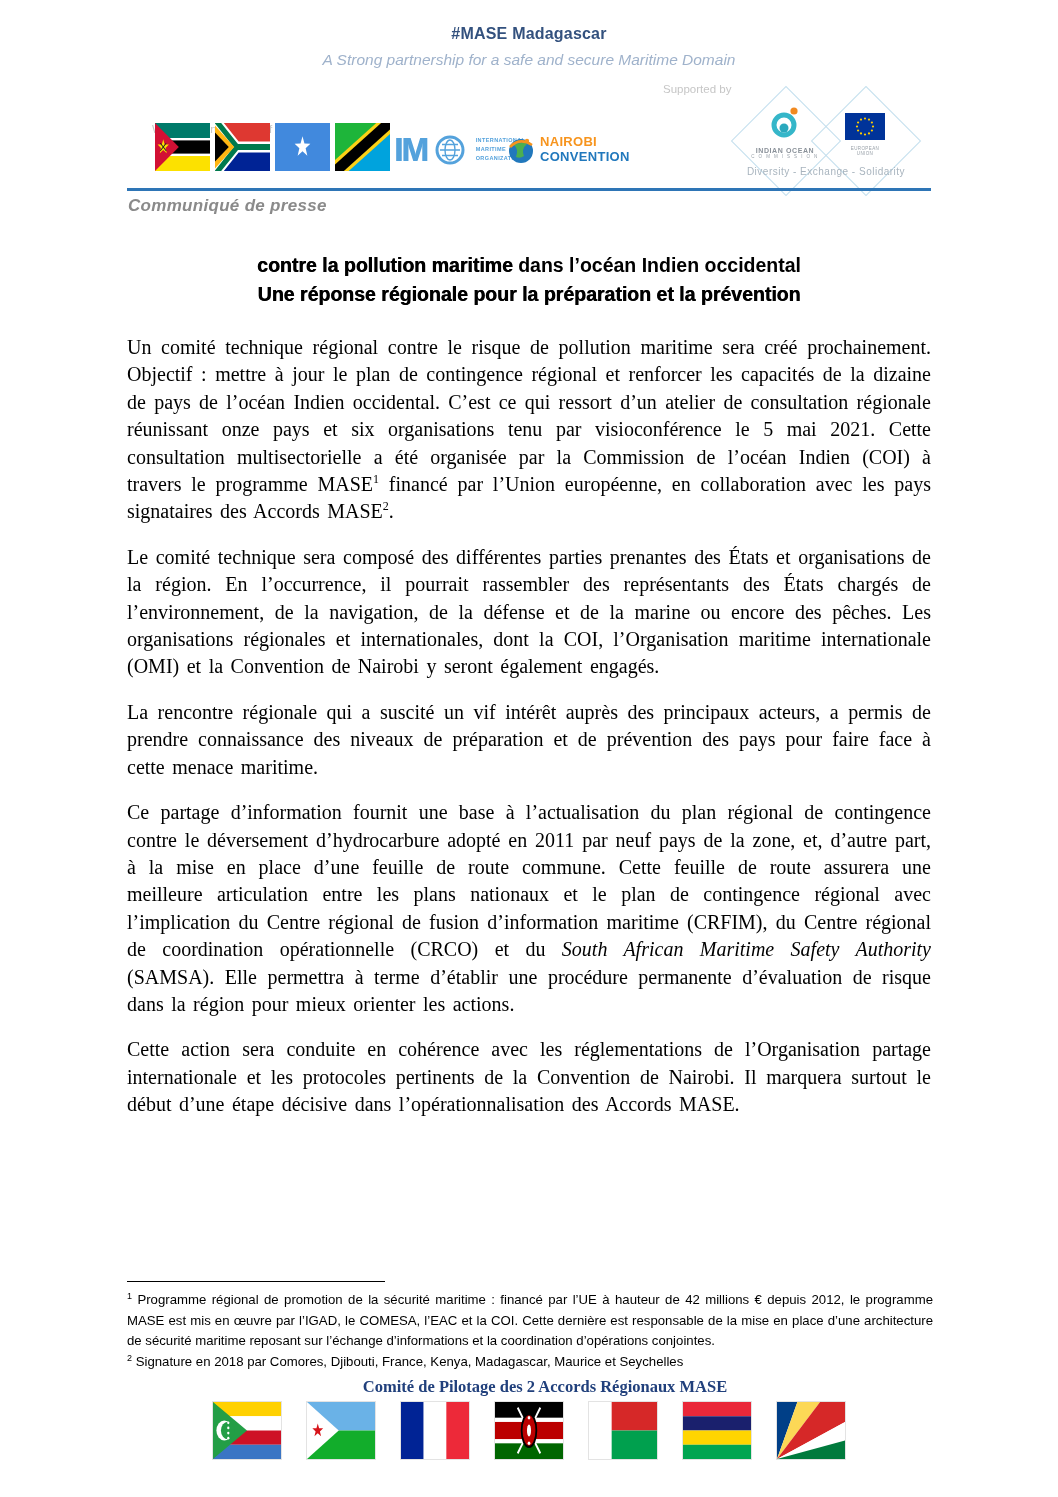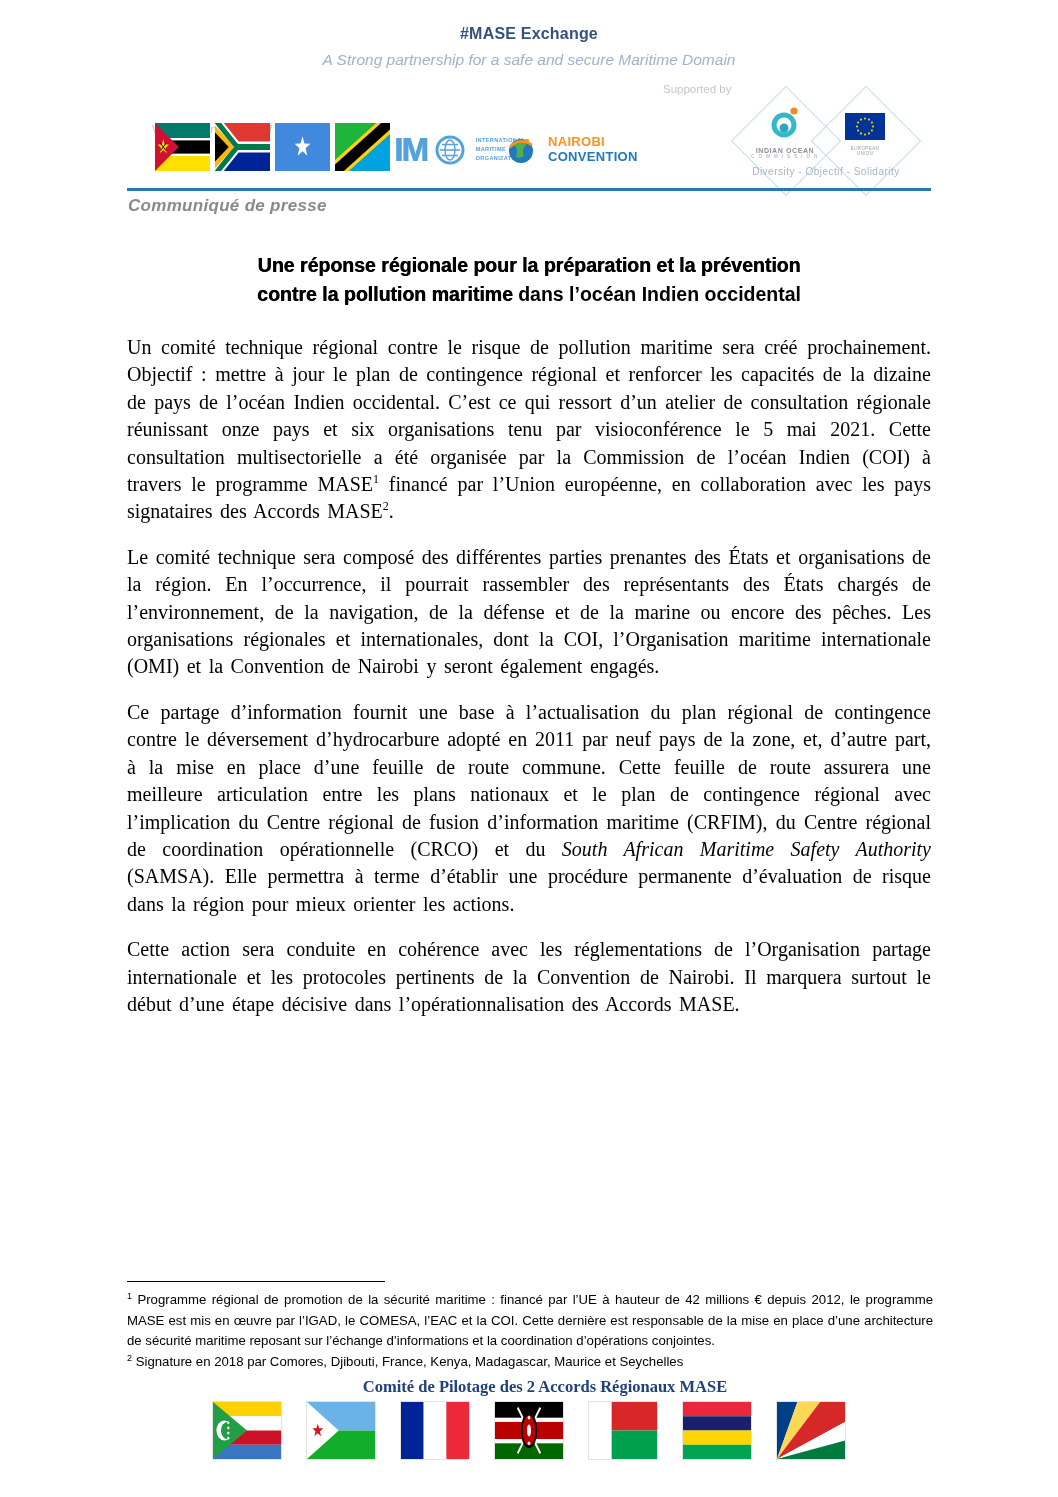--- a/index.html
+++ b/index.html
@@ -26,21 +26,21 @@
   #supported-label { left:663px; top:83px; }
 
   .top-flags { position:absolute; left:155px; top:123px; display:flex; gap:5px; }
   .top-flags svg { display:block; }
 
   .imo-logo { position:absolute; left:394px; top:133px; display:flex; align-items:center; gap:8px; }
   .imo-text { font-family:"Liberation Sans", sans-serif; font-weight:700; font-size:33px;
     color:#54A2DC; letter-spacing:-2px; line-height:1; text-shadow:.8px 0 #54A2DC; }
   .imo-caption { font-family:"Liberation Sans", sans-serif; font-size:5.5px; font-weight:700;
     color:#54A2DC; line-height:1.6; letter-spacing:.4px; margin-left:3px; }
-  .nc-logo { position:absolute; left:506px; top:135px; display:flex; align-items:flex-end; gap:12px; }
+  .nc-logo { position:absolute; left:506px; top:135px; display:flex; align-items:flex-end; gap:4px; }
   .nc-text { font-family:"Liberation Sans", sans-serif; font-weight:700; font-size:13px; line-height:1.15; letter-spacing:.3px; }
   .nc-line1 { color:#F7941D; }
   .nc-line2 { color:#2178BC; }
 
   .diamond { position:absolute; width:76px; height:76px; border:1.5px solid #C3DFEE; transform:rotate(45deg); background:transparent; }
   #diamond-left  { left:747px; top:102px; }
   #diamond-right { left:827px; top:102px; }
   .ioc-logo { position:absolute; left:745px; top:103px; width:80px; text-align:center; z-index:2; }
   .ioc-line1 { font-family:"Liberation Sans", sans-serif; font-size:7px; color:#8A9199; letter-spacing:.6px; font-weight:700; }
   .ioc-line2 { font-family:"Liberation Sans", sans-serif; font-size:4.5px; color:#9AA2AA; letter-spacing:1.4px; }
@@ -86,21 +86,21 @@
   .committee {
     position:absolute; left:16px; top:1377px; width:1058px; text-align:center;
     font-family:"Liberation Serif", serif; font-weight:700; font-size:16.5px; color:#21407C;
   }
   .bottom-flags { position:absolute; left:0; top:1402px; width:1058px; display:flex; justify-content:center; gap:26px; }
   .bottom-flags svg { display:block; outline:1px solid #E3E3E3; }
 </style>
 </head>
 <body>
 
-<div class="mase-title">#MASE Exchange</div>
+<div class="mase-title">#MASE Madagascar</div>
 <div class="mase-subtitle">A Strong partnership for a safe and secure Maritime Domain</div>
 <div class="small-label" id="participation-label">With the participation of</div>
 <div class="small-label" id="supported-label">Supported by</div>
 
 <div class="top-flags">
 
   <svg width="55" height="48" viewBox="0 0 60 40" preserveAspectRatio="none">
     <rect width="60" height="40" fill="#fff"></rect>
     <rect y="0" width="60" height="12.5" fill="#007A6A"></rect>
     <rect y="14.5" width="60" height="11" fill="#000"></rect>
@@ -186,37 +186,38 @@
         <circle cx="13.07" cy="9.5" r="1.1"></circle>
         <circle cx="16" cy="6.57" r="1.1"></circle>
       <circle cx="20" cy="5.5" r="1.1"></circle>
         <circle cx="24" cy="6.57" r="1.1"></circle>
         <circle cx="26.93" cy="9.5" r="1.1"></circle>
     </g>
   </svg>
   <div class="eu-caption">EUROPEAN UNION</div>
 </div>
 
-<div class="motto">Diversity  -  Objectif  -  Solidarity</div>
+<div class="motto">Diversity  -  Exchange  -  Solidarity</div>
 
 <div class="rule"></div>
 <div class="press">Communiqué de presse</div>
 
 <div class="doc-title">
+  <div>
+    <span class="xheavy">contre la pollution maritime</span><span> dans l’océan Indien occidental</span>
+  </div>
   <div>
     <span class="xheavy">Une réponse régionale pour la préparation et la prévention</span>
   </div>
-  <div>
-    <span class="xheavy">contre la pollution maritime</span><span> dans l’océan Indien occidental</span>
-  </div>
 </div>
 
 <div class="body-text">
   <p><span>Un comité technique régional contre le risque de pollution maritime sera créé prochainement. Objectif : mettre à jour le plan de contingence régional et renforcer les capacités de la dizaine de pays de l’océan Indien occidental. C’est ce qui ressort d’un atelier de consultation régionale réunissant onze pays et six organisations tenu par visioconférence le 5 mai 2021. Cette consultation multisectorielle a été organisée par la Commission de l’océan Indien (COI) à travers le programme MASE</span><sup>1</sup><span> financé par l’Union européenne, en collaboration avec les pays signataires des Accords MASE</span><sup>2</sup><span>.</span></p>
   <p>Le comité technique sera composé des différentes parties prenantes des États et organisations de la région. En l’occurrence, il pourrait rassembler des représentants des États chargés de l’environnement, de la navigation, de la défense et de la marine ou encore des pêches. Les organisations régionales et internationales, dont la COI, l’Organisation maritime internationale (OMI) et la Convention de Nairobi y seront également engagés.</p>
+  <p>La rencontre régionale qui a suscité un vif intérêt auprès des principaux acteurs, a permis de prendre connaissance des niveaux de préparation et de prévention des pays pour faire face à cette menace maritime.</p>
   <p><span>Ce partage d’information fournit une base à l’actualisation du plan régional de contingence contre le déversement d’hydrocarbure adopté en 2011 par neuf pays de la zone, et, d’autre part, à la mise en place d’une feuille de route commune.  Cette feuille de route assurera une meilleure articulation entre les plans nationaux et le plan de contingence régional avec l’implication du Centre régional de fusion d’information maritime (CRFIM), du Centre régional de coordination opérationnelle (CRCO) et du </span><span class="it">South African Maritime Safety Authority</span><span> (SAMSA). Elle permettra à terme d’établir une procédure permanente d’évaluation de risque dans la région pour mieux orienter les actions.</span></p>
   <p>Cette action sera conduite en cohérence avec les réglementations de l’Organisation partage internationale et les protocoles pertinents de la Convention de Nairobi. Il marquera surtout le début d’une étape décisive dans l’opérationnalisation des Accords MASE.</p>
 </div>
 
 <div class="footnotes">
   <div class="fn-rule"></div>
   <p><sup>1</sup><span> Programme régional de promotion de la sécurité maritime : financé par l’UE à hauteur de 42 millions € depuis 2012, le programme MASE est mis en œuvre par l’IGAD, le COMESA, l’EAC et la COI. Cette dernière est responsable de la mise en place d’une architecture de sécurité maritime reposant sur l’échange d’informations et la coordination d’opérations conjointes.</span></p>
   <p><sup>2</sup><span> Signature en 2018 par Comores, Djibouti, France, Kenya, Madagascar, Maurice et Seychelles</span></p>
 </div>
 

